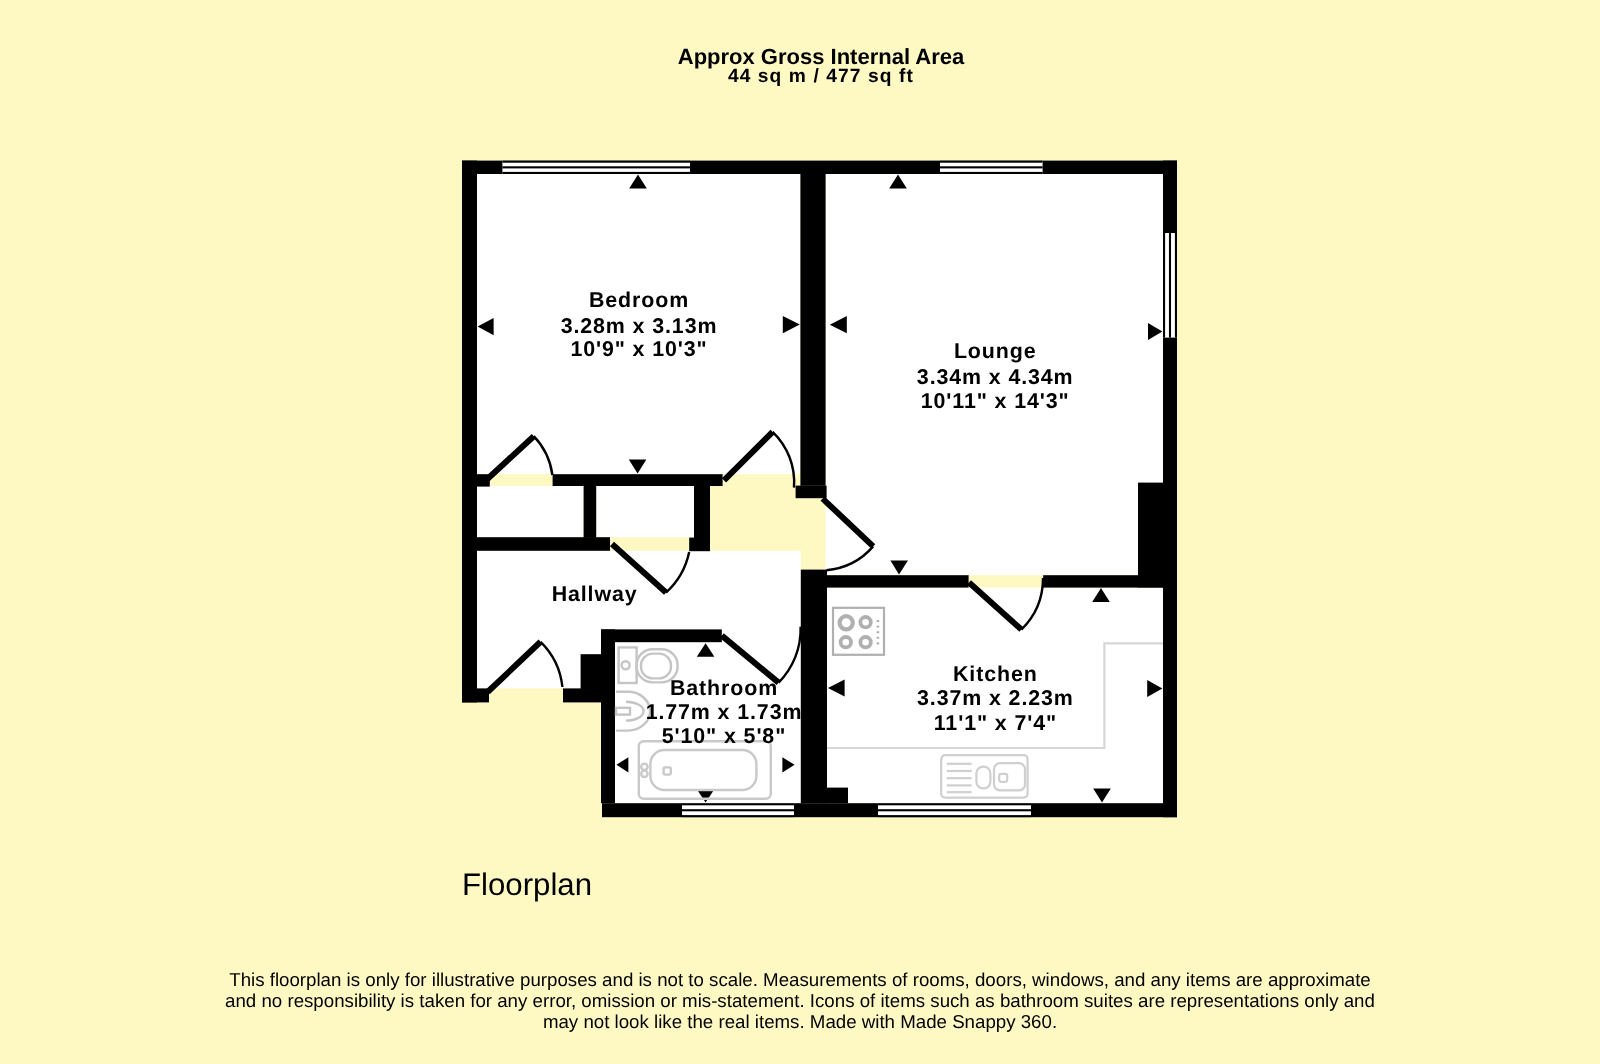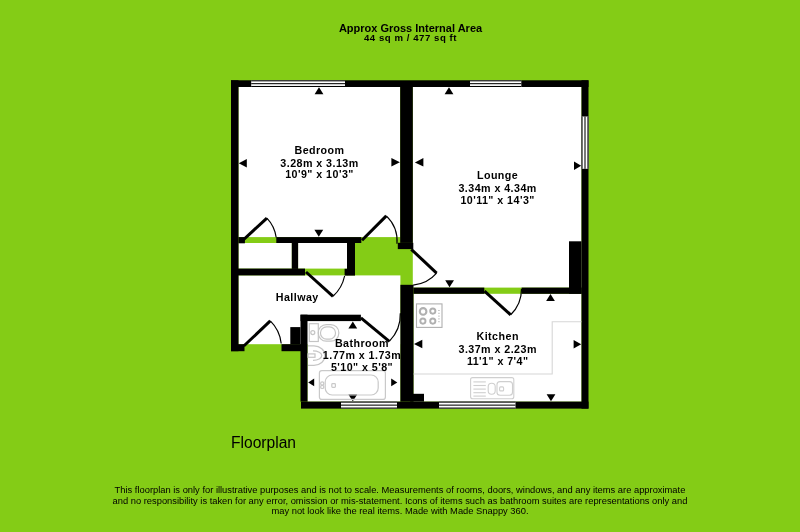--- a/index.html
+++ b/index.html
@@ -1,16 +1,16 @@
 <!DOCTYPE html>
 <html><head>
 <meta charset="utf-8">
 <style>
   html,body{margin:0;padding:0;background:#ffffff;}
-  .page{position:relative;width:800px;height:532px;background:#84cc16;overflow:hidden;}
+  .page{position:relative;width:800px;height:532px;background:#fef9c3;overflow:hidden;}
   svg{position:absolute;left:0;top:0;}
   text{font-family:"Liberation Sans",sans-serif;fill:#000000;}
   .b{font-weight:bold;}
 </style>
 </head>
 <body>
 <div class="page">
 <svg width="800" height="532" viewBox="0 0 800 532">
 
   <g>

